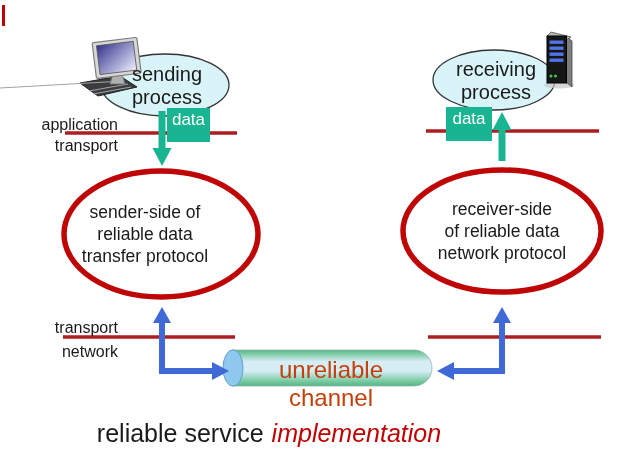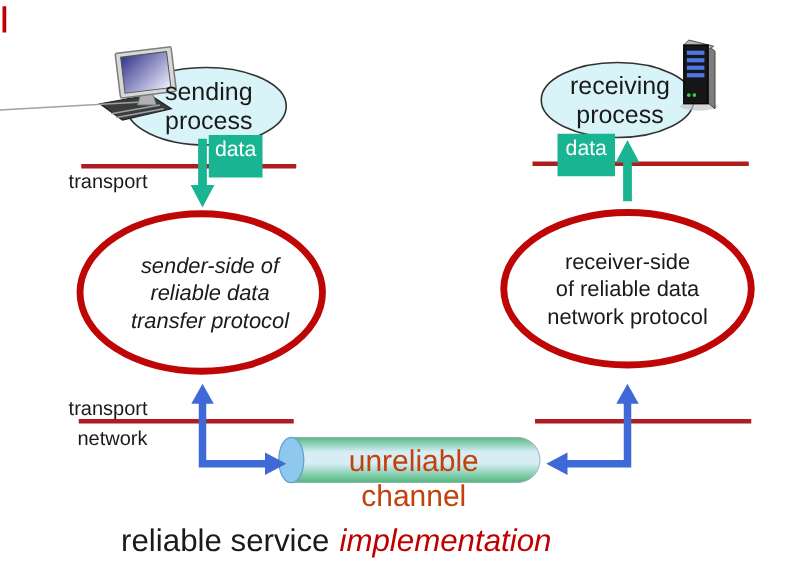--- a/index.html
+++ b/index.html
@@ -113,25 +113,26 @@
   <div class="frag"></div>
 
   <div class="lbl proc-lbl" style="left:107px;top:63px;">sending
 process</div>
   <div class="lbl proc-lbl" style="left:436px;top:58px;">receiving
 process</div>
 
   <div class="data-box" style="left:167px;top:108px;width:43px;">data</div>
   <div class="data-box" style="left:446px;top:107px;width:46px;">data</div>
 
+  <div class="lbl layer-lbl" style="top:116px;">application</div>
   <div class="lbl layer-lbl" style="top:137px;">transport</div>
   <div class="lbl layer-lbl" style="top:319px;">transport</div>
   <div class="lbl layer-lbl" style="top:343px;">network</div>
 
-  <div class="lbl proto-lbl" style="left:78px;top:201px;font-style:italic;">sender-side of
+  <div class="lbl proto-lbl" style="left:55px;top:201px;">sender-side of
 reliable data
 transfer protocol</div>
   <div class="lbl proto-lbl" style="left:412px;top:198px;">receiver-side
 of reliable data
 network protocol</div>
 
   <div class="lbl channel-lbl">unreliable channel</div>
 
   <div class="caption">
     <span>reliable service</span><span class="em">implementation</span>

